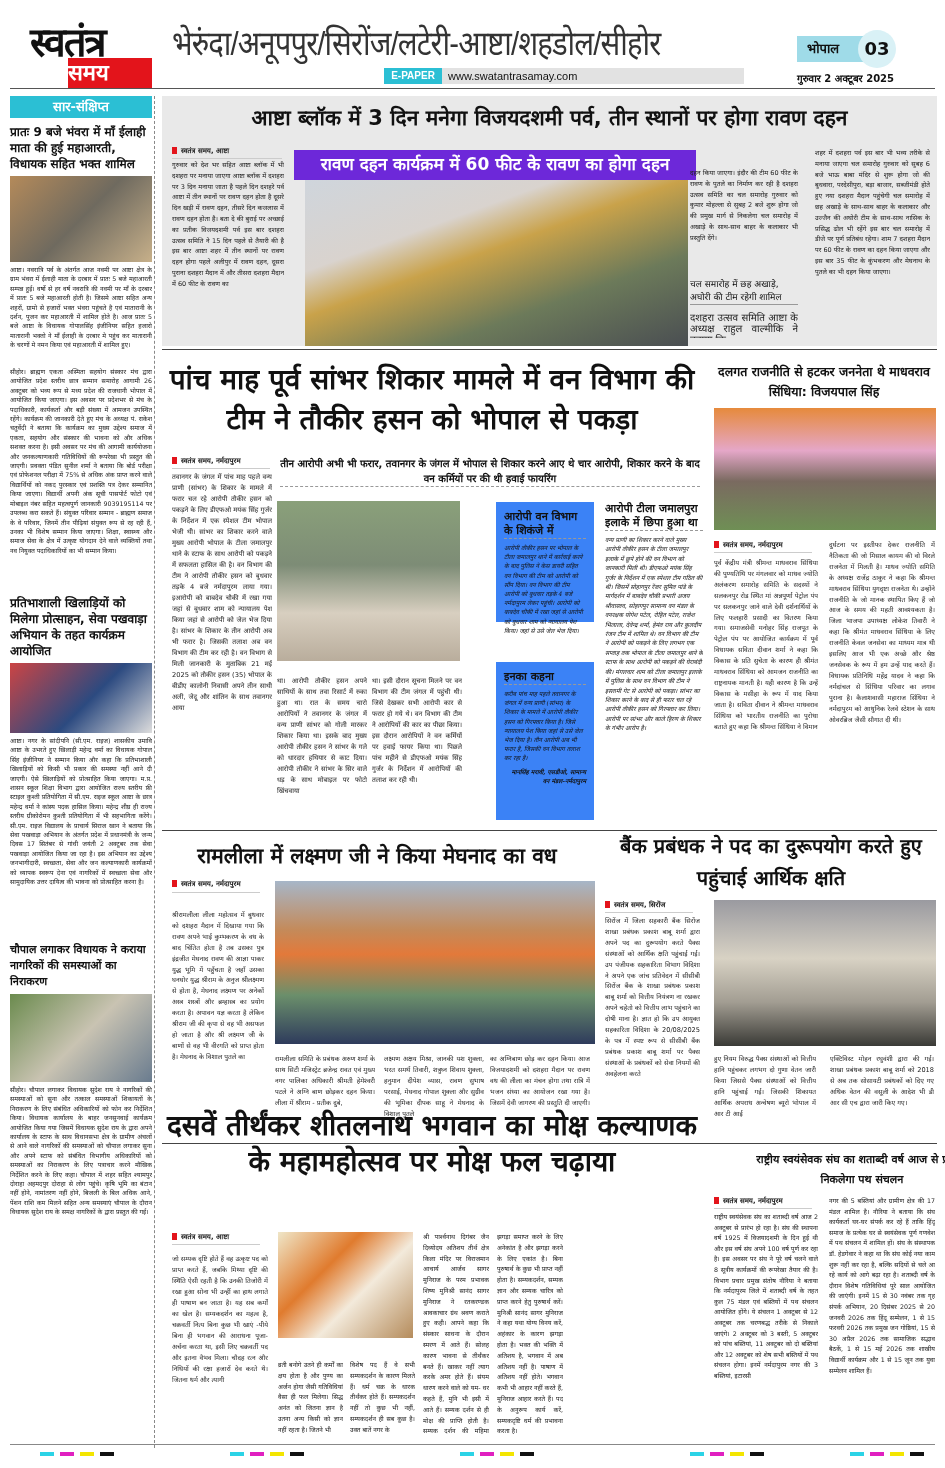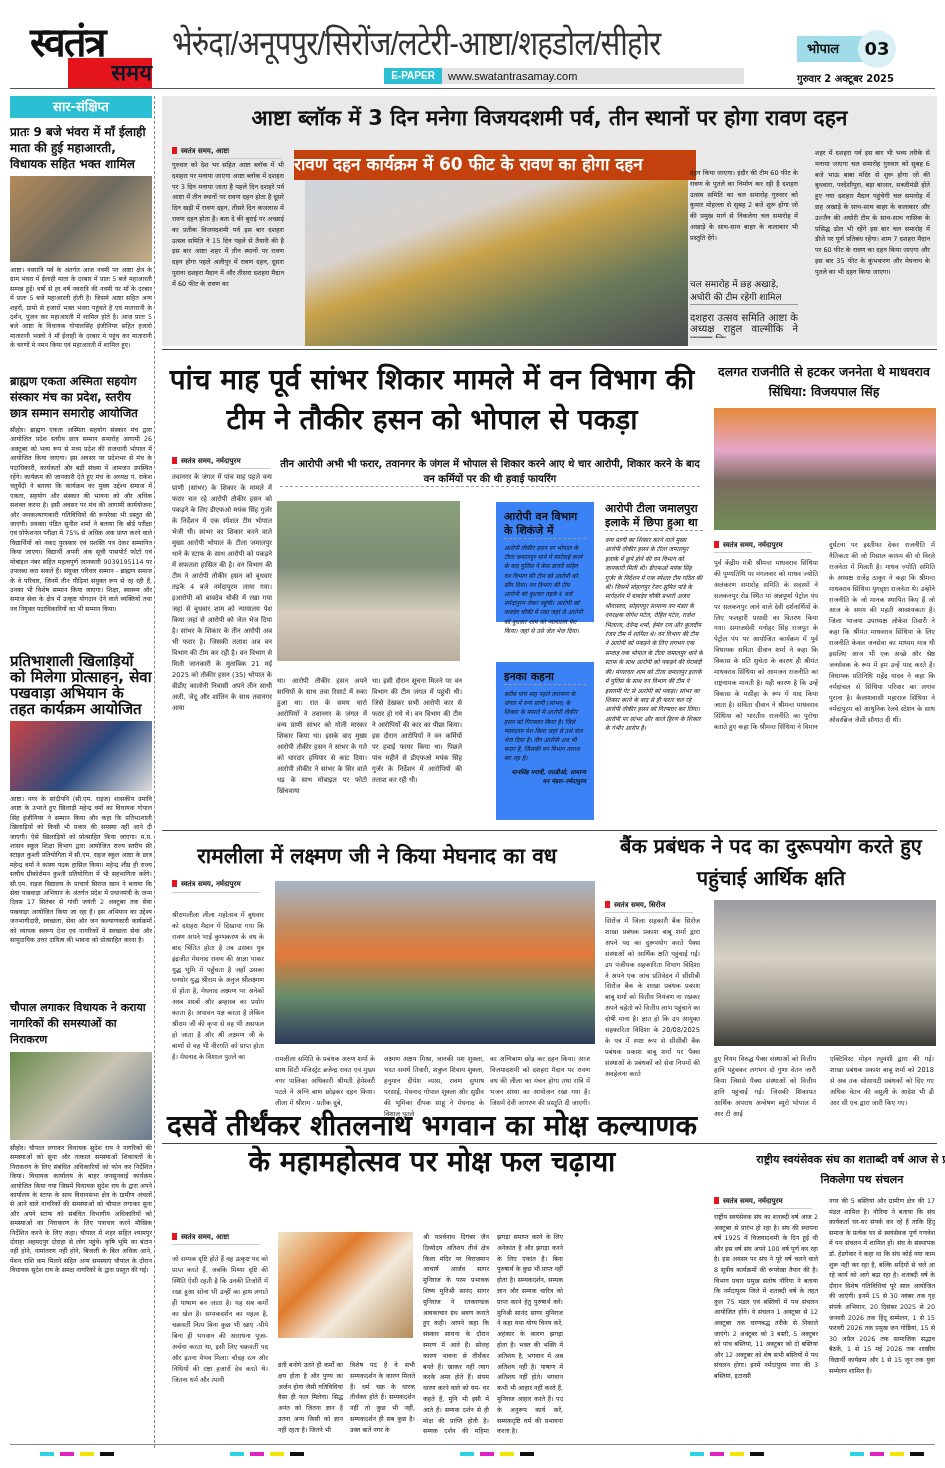--- a/index.html
+++ b/index.html
@@ -1,20 +1,20 @@
 <!DOCTYPE html>
 <html><head>
 <meta charset="utf-8">
 <style>
 *{box-sizing:border-box;margin:0;padding:0}
 body{width:945px;height:1468px;background:#fff;font-family:"DejaVu Sans",sans-serif;color:#111;position:relative;overflow:hidden}
 .abs{position:absolute}
 
 .logo-top{left:30px;top:22px;font:bold 40px/40px "DejaVu Serif",serif;color:#111;letter-spacing:-2px}
-.logo-bot{left:68px;top:58px;width:84px;height:30px;background:#e3141b;color:#0f172a;font:bold 22px/30px "DejaVu Sans",sans-serif;text-align:right}
+.logo-bot{left:68px;top:58px;width:84px;height:30px;background:#e3141b;color:#ffffff;font:bold 22px/30px "DejaVu Sans",sans-serif;text-align:left}
 .edition{left:172px;top:22px;font:34px/42px "Liberation Sans",sans-serif;color:#333;letter-spacing:-1px;transform:scaleX(.86);transform-origin:left}
 .city{left:797px;top:36px;width:92px;height:26px;background:#9fdbe8;font:bold 13px/26px "DejaVu Sans",sans-serif;padding-left:10px}
 .pageno{left:858px;top:30px;width:38px;height:38px;border-radius:50%;background:#d9f1f6;font:bold 18px/38px "DejaVu Sans",sans-serif;text-align:center}
 .urlbar{left:384px;top:68px;width:360px;height:16px;background:#e2e2e2}
 .epaper{left:384px;top:68px;height:16px;width:58px;background:#2bbfd4;color:#fff;font:bold 10px/16px "Liberation Sans",sans-serif;text-align:center}
 .url{left:448px;top:68px;font:11px/16px "Liberation Sans",sans-serif}
 .date{left:797px;top:72px;font:bold 10px/14px "DejaVu Sans",sans-serif}
 .rule{left:10px;top:88px;width:925px;height:1px;background:#555}
 
 .side{left:10px;top:96px;width:142px}
@@ -22,21 +22,21 @@
 .s-head{font:bold 12px/16px "DejaVu Sans",sans-serif;margin:6px 0 4px}
 .s-body{font:6.3px/9.4px "DejaVu Sans",sans-serif;color:#222;text-align:justify;overflow:hidden}
 .photo{background:linear-gradient(135deg,#b48a5a,#6f6a5f 50%,#c7b08a);overflow:hidden}
 .vsep{left:154px;top:96px;width:0;height:1352px;border-left:1px dashed #888}
 
 .head{font-weight:bold;color:#111;text-align:center}
 .byline{font:bold 7px/10px "DejaVu Sans",sans-serif;color:#222;border-bottom:1px solid #ccc;padding-bottom:2px}
 .byline::before{content:"";display:inline-block;width:5px;height:7px;background:#e3141b;margin-right:4px;vertical-align:-1px}
 .col{font:6.3px/9.6px "DejaVu Sans",sans-serif;color:#222;text-align:justify;overflow:hidden}
 .grey{background:#e9e9e9}
-.blackbar{background:#c2410c;color:#fff;font:bold 17px/28px "DejaVu Sans",sans-serif;}
+.blackbar{background:#6d28d9;color:#fff;font:bold 17px/28px "DejaVu Sans",sans-serif;text-align:center}
 .subhead{font:bold 10px/15px "DejaVu Sans",sans-serif;text-align:center}
 .box{background:#3b82f6;padding:8px}
 .box h4{font:bold 11px/14px "DejaVu Sans",sans-serif;border-bottom:1px dashed #999;margin-bottom:4px}
 .box p{font:italic 6px/9.2px "DejaVu Serif",serif}
 .hline{height:1px;background:#444}
 .marks{display:flex;gap:6px}
 .marks span{display:inline-block;width:14px;height:4px}
 </style>
 </head>
 <body>
@@ -53,25 +53,24 @@
 <div class="abs rule"></div>
 
 <div class="abs side">
   <div class="side-tag">सार-संक्षिप्त</div>
   <div>
     <div class="s-head">प्रातः 9 बजे भंवरा में माँ ईलाही माता की हुई महाआरती, विधायक सहित भक्त शामिल</div>
     <div class="photo" style="height:86px"></div>
     <div class="s-body" style="height:102px;margin-top:3px">आष्टा। नवरात्रि पर्व के अंतर्गत आज नवमी पर आष्टा क्षेत्र के ग्राम भंवरा में ईलाही माता के दरबार में प्रातः 5 बजे महाआरती सम्पन्न हुई। वर्षो से हर वर्ष नवरात्रि की नवमी पर माँ के दरबार में प्रातः 5 बजे महाआरती होती है। जिसमे आष्टा सहित अन्य शहरों, ग्रामो से हजारों भक्त भंवरा पहुंचते है एवं मातारानी के दर्शन, पूजन कर महाआरती में शामिल होते है। आज प्रातः 5 बजे आष्टा के विधायक गोपालसिंह इंजीनियर सहित हजारो मातारानी भक्तो ने माँ ईलाही के दरबार मे पहुंच कर मातारानी के चरणों मे नमन किया एवं महाआरती में शामिल हुए।</div>
   </div>
   <div>
-    <div class="s-head" style="font-size:11.5px">ब्राह्मण एकता अस्मिता सहयोग संस्कार मंच का प्रदेश, स्तरीय छात्र सम्मान समारोह आयोजित</div>
     <div class="s-body" style="height:222px">सीहोर। ब्राह्मण एकता अस्मिता सहयोग संस्कार मंच द्वारा आयोजित प्रदेश स्तरीय छात्र सम्मान समारोह आगामी 26 अक्टूबर को भव्य रूप से मध्य प्रदेश की राजधानी भोपाल में आयोजित किया जाएगा। इस अवसर पर प्रदेशभर से मंच के पदाधिकारी, कार्यकर्ता और बड़ी संख्या में आमजन उपस्थित रहेंगे। कार्यक्रम की जानकारी देते हुए मंच के अध्यक्ष पं. राकेश चतुर्वेदी ने बताया कि कार्यक्रम का मुख्य उद्देश्य समाज में एकता, सहयोग और संस्कार की भावना को और अधिक सशक्त करना है। इसी अवसर पर मंच की आगामी कार्ययोजना और जनकल्याणकारी गतिविधियों की रूपरेखा भी प्रस्तुत की जाएगी। प्रवक्ता पंडित सुनील शर्मा ने बताया कि बोर्ड परीक्षा एवं प्रोफेशनल परीक्षा में 75% से अधिक अंक प्राप्त करने वाले विद्यार्थियों को नकद पुरस्कार एवं प्रशस्ति पत्र देकर सम्मानित किया जाएगा। विद्यार्थी अपनी अंक सूची पासपोर्ट फोटो एवं मोबाइल नंबर सहित महत्वपूर्ण जानकारी 9039195114 पर उपलब्ध करा सकते हैं। संयुक्त परिवार सम्मान - ब्राह्मण समाज के वे परिवार, जिनमें तीन पीढ़ियां संयुक्त रूप से रह रही हैं, उनका भी विशेष सम्मान किया जाएगा। शिक्षा, स्वास्थ्य और समाज सेवा के क्षेत्र में उत्कृष्ट योगदान देने वाले व्यक्तियों तथा नव नियुक्त पदाधिकारियों का भी सम्मान किया।</div>
   </div>
   <div>
-    <div class="s-head" style="font-size:15px">प्रतिभाशाली खिलाड़ियों को मिलेगा प्रोत्साहन, सेवा पखवाड़ा अभियान के तहत कार्यक्रम आयोजित</div>
+    <div class="s-head" style="font-size:12px">प्रतिभाशाली खिलाड़ियों को मिलेगा प्रोत्साहन, सेवा पखवाड़ा अभियान के तहत कार्यक्रम आयोजित</div>
     <div class="photo" style="height:70px;background:linear-gradient(135deg,#c44,#2c4a80 55%,#ddd)"></div>
     <div class="s-body" style="height:200px;margin-top:3px">आष्टा। नगर के सांदीपनि (सी.एम. राइज) शासकीय उमावि आष्टा के उभरते हुए खिलाड़ी महेन्द्र वर्मा का विधायक गोपाल सिंह इंजीनियर ने सम्मान किया और कहा कि प्रतिभाशाली खिलाड़ियों को किसी भी प्रकार की समस्या नहीं आने दी जाएगी। ऐसे खिलाड़ियों को प्रोत्साहित किया जाएगा। म.प्र. शासन स्कूल शिक्षा विभाग द्वारा आयोजित राज्य स्तरीय फ्री स्टाइल कुश्ती प्रतियोगिता में सी.एम. राइज स्कूल आष्टा के छात्र महेन्द्र वर्मा ने कांस्य पदक हासिल किया। महेन्द्र शीघ्र ही राज्य स्तरीय ग्रीकोरोमन कुश्ती प्रतियोगिता में भी सहभागिता करेंगे। सी.एम. राइज विद्यालय के प्राचार्य सिराज खान ने बताया कि सेवा पखवाड़ा अभियान के अंतर्गत प्रदेश में प्रधानमंत्री के जन्म दिवस 17 सितंबर से गांधी जयंती 2 अक्टूबर तक सेवा पखवाड़ा आयोजित किया जा रहा है। इस अभियान का उद्देश्य जनभागीदारी, स्वच्छता, सेवा और जन कल्याणकारी कार्यक्रमों को व्यापक स्वरूप देना एवं नागरिकों में स्वच्छता सेवा और सामुदायिक उत्तर दायित्व की भावना को प्रोत्साहित करना है।</div>
   </div>
   <div>
     <div class="s-head" style="font-size:11px">चौपाल लगाकर विधायक ने कराया नागरिकों की समस्याओं का निराकरण</div>
     <div class="photo" style="height:88px;background:linear-gradient(135deg,#6b8b4e,#c9c3b2 50%,#6a7c8f)"></div>
     <div class="s-body" style="height:180px;margin-top:3px">सीहोर। चौपाल लगाकर विधायक सुदेश राय ने नागरिकों की समस्याओं को सुना और तत्काल समस्याओं शिकायतों के निराकरण के लिए संबंधित अधिकारियों को फोन कर निर्देशित किया। विधायक कार्यालय के बाहर जनसुनवाई कार्यक्रम आयोजित किया गया जिसमें विधायक सुदेश राय के द्वारा अपने कार्यालय के स्टाफ के साथ विधानसभा क्षेत्र के ग्रामीण अंचलों से आने वाले नागरिकों की समस्याओं को चौपाल लगाकर सुना और अपने स्टाफ को संबंधित विभागीय अधिकारियों को समस्याओं का निराकरण के लिए पत्राचार करने मौखिक निर्देशित करने के लिए कहा। चौपाल में शहर सहित श्यामपुर दोराहा अहमदपुर दोराहा से लोग पहुंचे। कृषि भूमि का बंटान नहीं होने, नामांतरण नहीं होने, बिजली के बिल अधिक आने, पेंशन राशि कम मिलने सहित अन्य समस्याएं चौपाल के दौरान विधायक सुदेश राय के समक्ष नागरिकों के द्वारा प्रस्तुत की गई।</div>
   </div>
 </div>
 <div class="abs vsep"></div>

